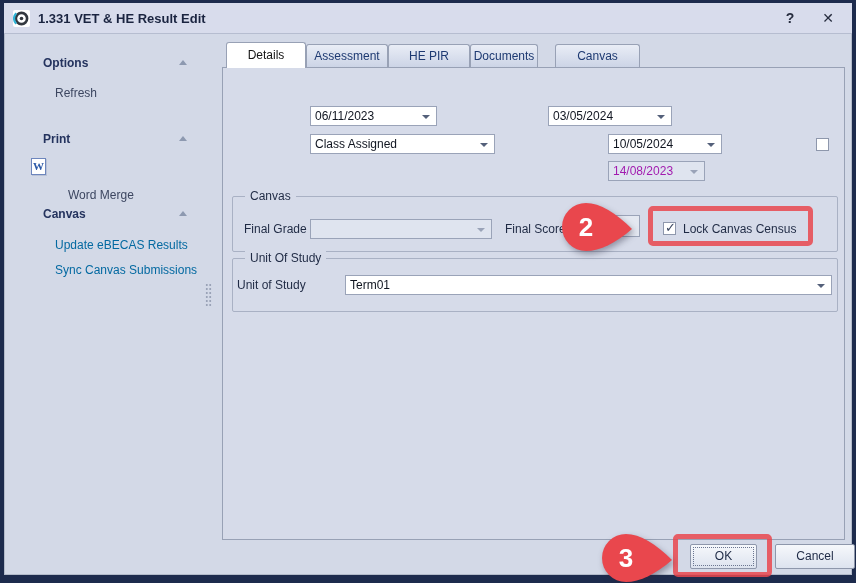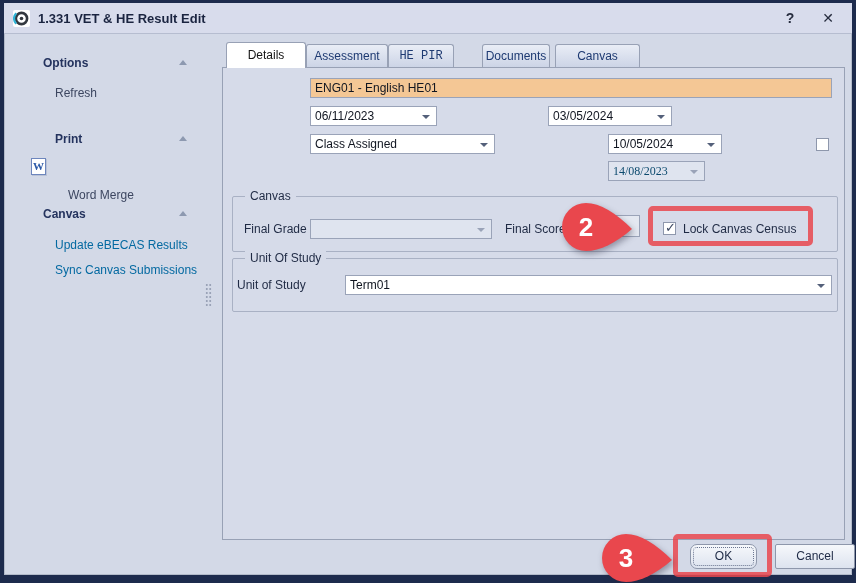--- a/index.html
+++ b/index.html
@@ -41,21 +41,21 @@
          border:1px solid #98a1b5; border-bottom:none; border-radius:3px 3px 0 0;
          font-size:12px; color:#1e3a72; text-align:center; line-height:22px; z-index:2; cursor:default; }
   .tab.active { top:39px; height:26px; background:#fff; color:#141414; line-height:25px; z-index:5; }
   .tab-page { position:absolute; left:218px; top:64px; width:623px; height:473px;
               background:#d6dbe9; border:1px solid #98a1b5; z-index:1; }
 
   
   .field { position:absolute; height:20px; background:#fff; border:1px solid #9aa3b8;
            font-size:12px; line-height:18px; padding:0 4px; color:#101520; overflow:hidden; white-space:nowrap; }
   .field.orange { background:#f4c795; }
-  .field.disabled { background:#dfe4ef; color:#0c4a6e;font-family:Liberation Serif, serif; }
+  .field.disabled { background:#dfe4ef; color:#a21caf; }
   .dd { position:absolute; right:6px; top:8px; width:0; height:0; border-left:4px solid transparent;
         border-right:4px solid transparent; border-top:4px solid #54607a; }
   .field.disabled .dd { border-top-color:#9aa3b8; }
 
   .checkbox { position:absolute; width:13px; height:13px; background:#fff; border:1px solid #8e97ac; }
   .checkbox.checked::before { content:"✓"; position:absolute; left:1px; top:-3px;
                               font-size:13px; font-weight:700; color:#3a4660; }
 
   .group { position:absolute; border:1px solid #a9b1c4; border-radius:2px; }
   .group-label { position:absolute; top:-8px; left:12px; background:#d6dbe9; padding:0 5px;
@@ -64,21 +64,21 @@
   .notes-line { position:absolute; left:227px; top:322px; width:607px; border-top:1px solid #a9b1c4; }
   .notes-label { position:absolute; left:242px; top:315px; background:#d6dbe9; padding:0 5px;
                  font-size:12px; color:#1f2a44; line-height:15px; }
   .notes-box { position:absolute; left:227px; top:335px; width:607px; height:195px;
                background:#fff; border:1px solid #98a1b5; resize:none; font-family:inherit; font-size:12px; }
 
   
   .btn { position:absolute; top:541px; height:25px; border:1px solid #8e97ab; border-radius:2px;
          background:linear-gradient(#f6f8fb,#dde3ef); font-size:12px; color:#1e2a45;
          text-align:center; line-height:23px; cursor:default; }
-  .btn-focus { outline:1px dotted #6b7690; outline-offset:-4px;border-radius:7px; }
+  .btn-focus { outline:1px dotted #6b7690; outline-offset:-4px; }
 
   
   .hl-rect { position:absolute; border:5px solid rgba(233,71,77,0.85); border-radius:5px; z-index:40; pointer-events:none; }
   .step-arrow { position:absolute; width:76px; height:56px; z-index:50;
                 filter:drop-shadow(2px 3px 3px rgba(40,40,60,0.4)); pointer-events:none; }
 </style>
 </head>
 <body>
 
 <div class="stage">
@@ -94,41 +94,40 @@
       </span>
       <span class="title-text">1.331 VET &amp; HE Result Edit</span>
       <span class="tb-btn" style="left:774px;">?</span>
       <span class="tb-btn" style="left:812px;">✕</span>
     </div>
 
     <div class="side-hdr" style="left:39px; top:52px;">Options</div>
     <span class="up-arrow" style="left:175px; top:57px;"></span>
     <div class="side-item" style="left:51px; top:82px;">Refresh</div>
 
-    <div class="side-hdr" style="left:39px; top:128px;margin-left:12px;">Print</div>
+    <div class="side-hdr" style="left:39px; top:128px;">Print</div>
     <span class="up-arrow" style="left:175px; top:133px;"></span>
     <span class="word-icon"></span>
     <div class="side-item" style="left:64px; top:156px;margin-top:28px;">Word Merge</div>
 
     <div class="side-hdr" style="left:39px; top:203px;">Canvas</div>
     <span class="up-arrow" style="left:175px; top:208px;"></span>
     <div class="side-item disabled" style="left:51px; top:234px;">Update eBECAS Results</div>
     <div class="side-item disabled" style="left:51px; top:259px;">Sync Canvas Submissions</div>
 
     <div class="splitter-grip"></div>
 
     <div class="tab active" style="left:222px; width:80px;">Details</div>
     <div class="tab" style="left:302px; width:82px;">Assessment</div>
-    <div class="tab" style="left:384px; width:66px;font-family:Liberation Mono, monospace;">HE PIR</div>
-    <div class="tab" style="left:478px; width:68px;">Documents</div>
+    <div class="tab" style="left:384px; width:82px;">HE PIR</div>
+    <div class="tab" style="left:466px; width:68px;">Documents</div>
     <div class="tab" style="left:551px; width:85px;">Canvas</div>
     <div class="tab-page"></div>
 
     <div class="label" style="left:233px; top:75px;">Module Name</div>
-    <div class="field orange" style="left:306px; top:75px; width:522px; z-index:6;">ENG01 - English HE01</div>
 
     <div class="label" style="left:233px; top:103px;">Start</div>
     <div class="field" style="left:306px; top:103px; width:127px; z-index:6;">
       <span>06/11/2023</span><span class="dd"></span>
     </div>
     <div class="label" style="left:508px; top:103px;">Finish</div>
     <div class="field" style="left:544px; top:103px; width:124px; z-index:6;">
       <span>03/05/2024</span><span class="dd"></span>
     </div>
     <div class="label" style="left:686px; top:103px;">Attendance</div>

